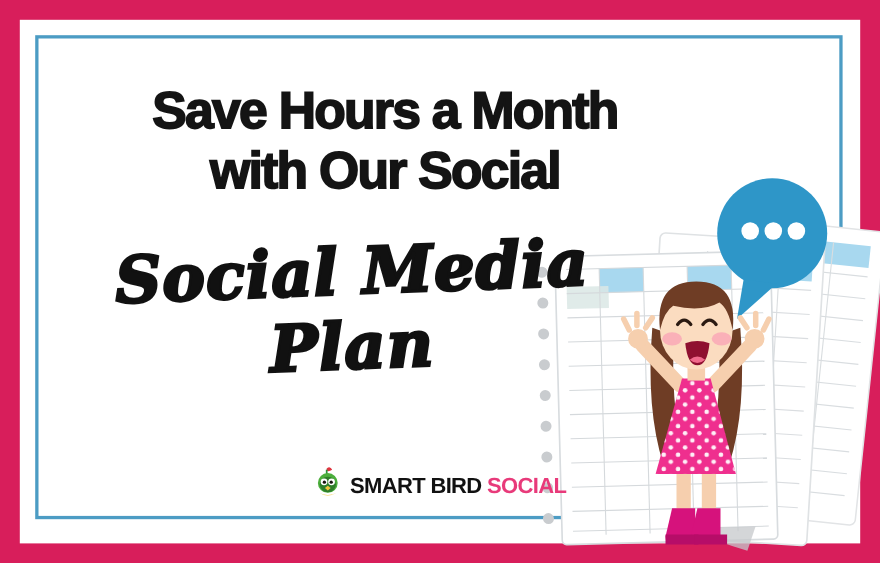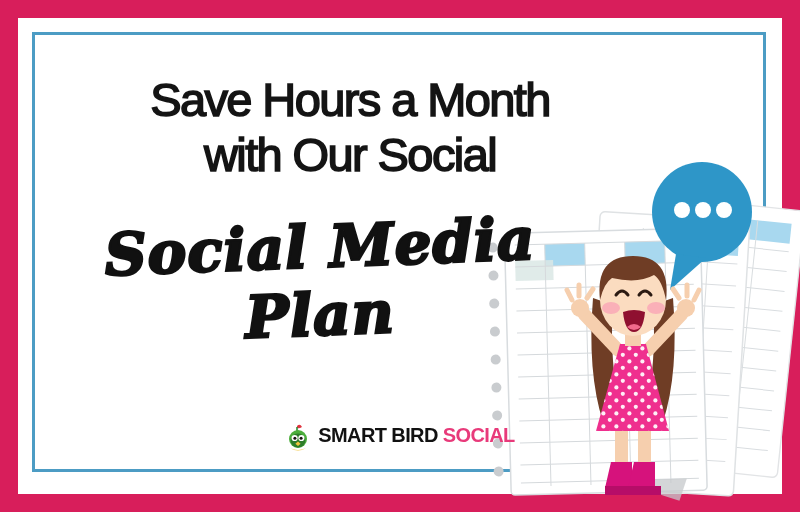--- a/index.html
+++ b/index.html
@@ -33,21 +33,21 @@
   #headline{
     position:absolute;
     left:40px; top:72px;
     width:620px;
     text-align:center;
     z-index:6;
   }
   .hl-line{
     display:block;
     font-family:"Liberation Sans", sans-serif;
-    font-weight:normal;
+    font-weight:bold;
     font-size:47px;
     line-height:1.18;
     letter-spacing:-1.6px;
     color:#141414;
     -webkit-text-stroke:1.6px #141414;
   }
 
   #script-block{
     position:absolute;
     left:40px; top:218px;
@@ -64,21 +64,21 @@
     -webkit-text-stroke:2.6px #111111;
     letter-spacing:1px;
   }
   #sc-1{ font-size:58px; line-height:1.0; transform:rotate(-2.2deg); }
   #sc-2{ font-size:58px; line-height:1.22; margin-top:4px; transform:rotate(-2.2deg); }
 
   
   #logo{
     position:absolute;
     left:0; right:0; top:424px;
-    display:flex; align-items:flex-start; justify-content:center;
+    display:flex; align-items:flex-end; justify-content:center;
     gap:7px;
     z-index:7;
   }
   #bird-icon{ width:26px; height:30px; display:block; }
   #logo-text{
     font-family:"Liberation Sans", sans-serif;
     font-weight:bold;
     font-size:20px;
     letter-spacing:-0.6px;
     white-space:nowrap;

